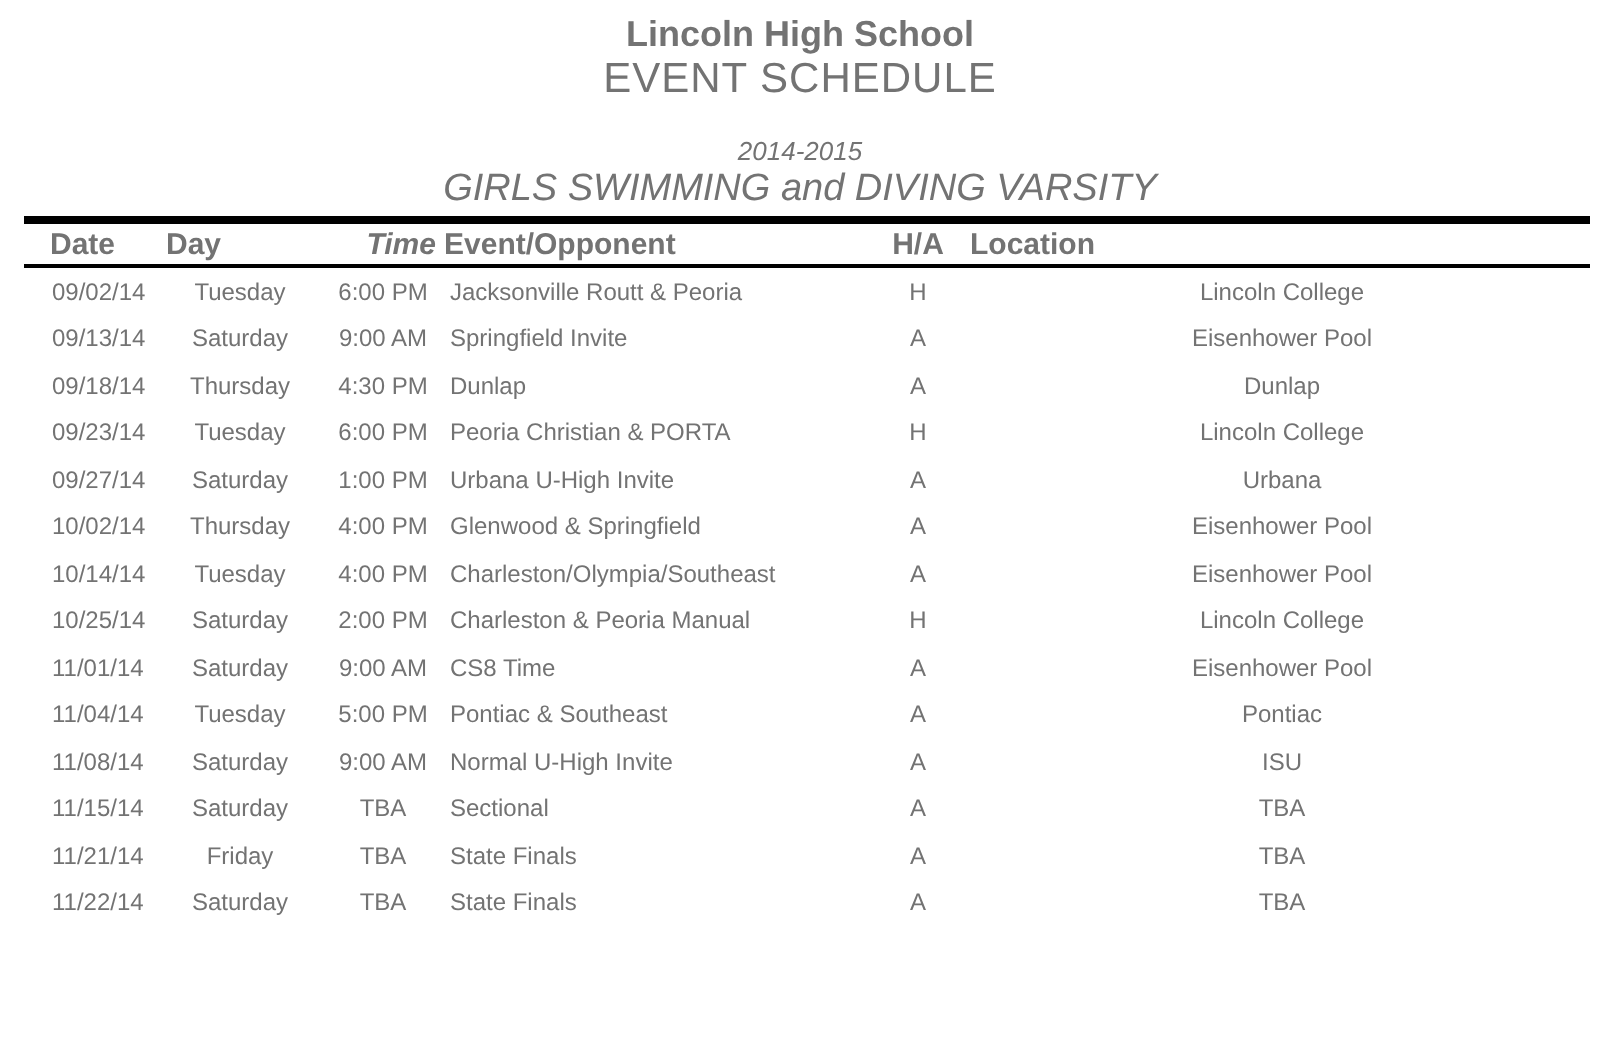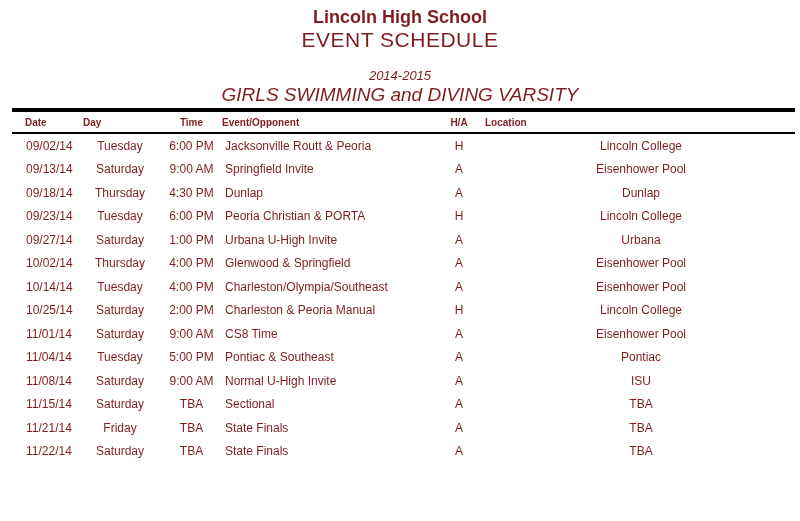--- a/index.html
+++ b/index.html
@@ -2,21 +2,21 @@
 <html><head>
 <meta charset="utf-8">
 <style>
   * { margin: 0; padding: 0; box-sizing: border-box; }
   html, body { background: #e8e8e8; }
   .page {
     position: relative;
     width: 800px;
     height: 521px;
     background: #ffffff;
-    color: #7f1d1d;
+    color: #737373;
     font-family: "Liberation Sans", "DejaVu Sans", sans-serif;
     overflow: hidden;
     margin: 0 auto;
   }
   .doc-header { text-align: center; }
   .school-name {
     margin-top: 6px;
     font-size: 18px;
     line-height: 22px;
     font-weight: bold;
@@ -44,41 +44,41 @@
     margin-top: 2px;
     border-collapse: collapse;
     table-layout: fixed;
   }
   table.schedule th, table.schedule td { padding: 0; vertical-align: middle; }
   .rule { margin-left: 12px; width: 783px; background: #000000; }
   .rule.thick { height: 4px; }
   .rule.thin { height: 2px; }
   tr.head-row { height: 20px; }
   tr.head-row th {
-    font-size: 10px;
+    font-size: 15px;
     font-weight: bold;
     white-space: nowrap;
   }
   tr.data-row { height: 23.5px; }
   tr.data-row td {
     font-size: 12px;
     white-space: nowrap;
     overflow: hidden;
   }
   
   .w-date { width: 75px; }
   .w-day { width: 90px; }
   .w-time { width: 53px; }
   .w-event { width: 222px; }
   .w-ha { width: 38px; }
   .w-location { width: 322px; }
   
   .h-date { text-align: left; padding-left: 25px !important; }
   .h-day { text-align: left; padding-left: 8px !important; }
-  .h-time { text-align: center; }
+  .h-time { text-align: right; font-style: italic; }
   .h-event { text-align: left; padding-left: 4px !important; }
   .h-ha { text-align: center; }
   .h-location { text-align: left; padding-left: 7px !important; }
   
   .c-date { text-align: left; padding-left: 26px !important; }
   .c-day { text-align: center; }
   .c-time { text-align: center; }
   .c-event { text-align: left; padding-left: 7px !important; }
   .c-ha { text-align: center; }
   .c-location { text-align: center; padding-left: 4px !important; margin-left: 36px; }

